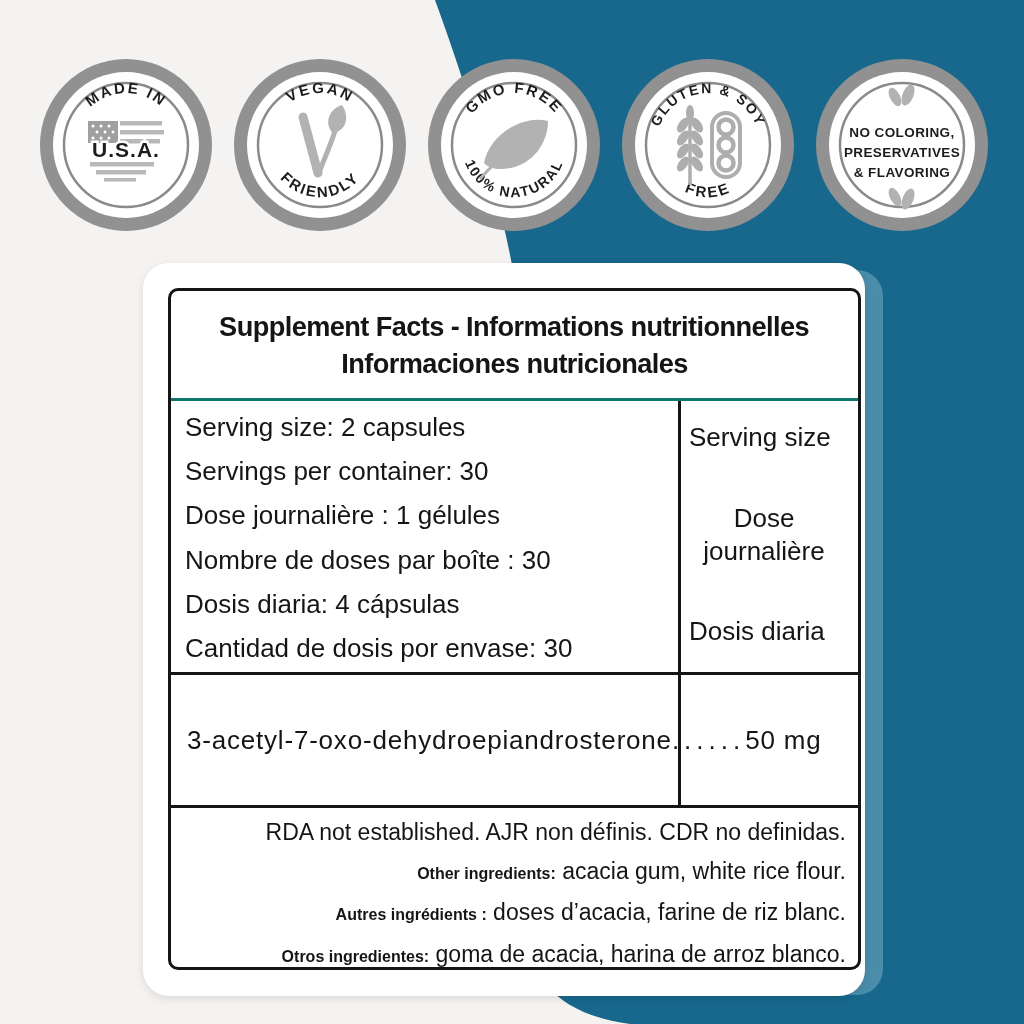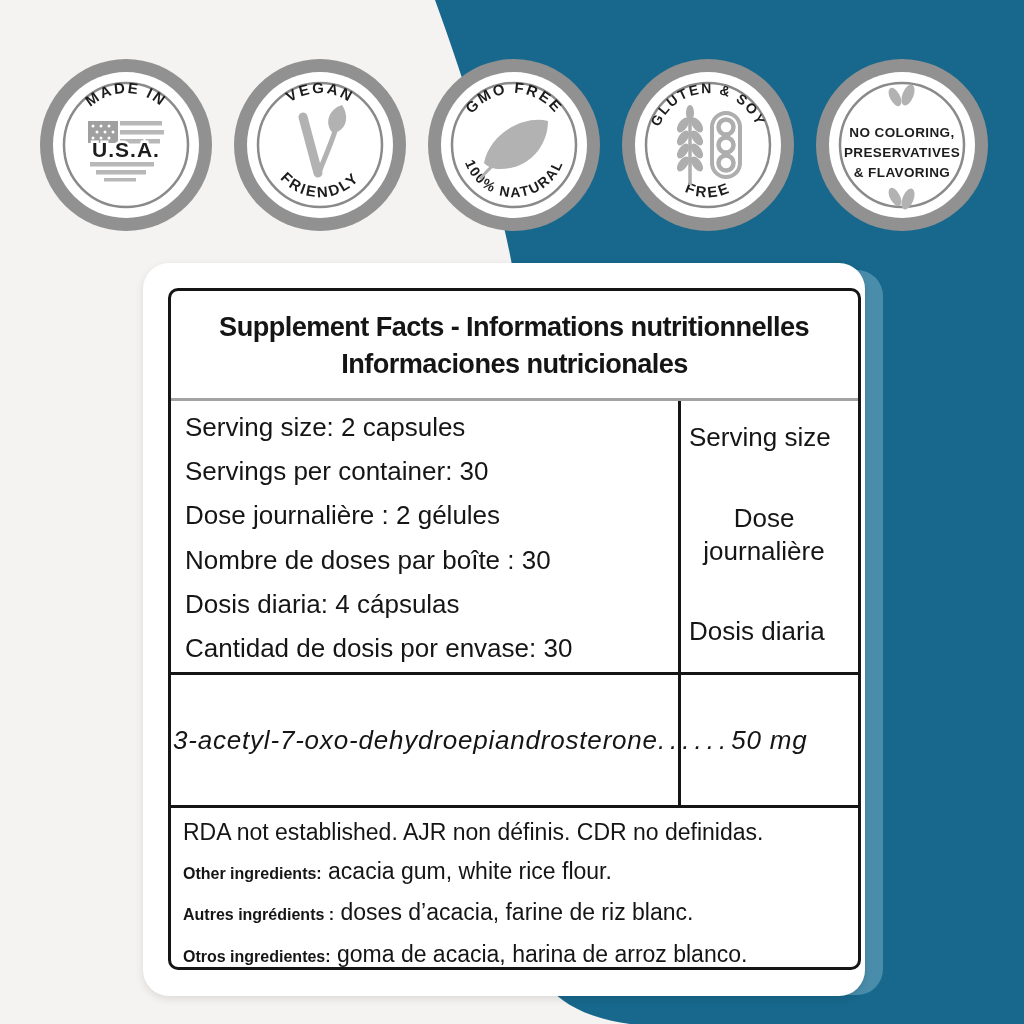--- a/index.html
+++ b/index.html
@@ -15,45 +15,45 @@
   .card-white{
     position:absolute;left:143px;top:263px;width:722px;height:733px;
     background:#ffffff;border-radius:26px;box-shadow:0 3px 8px rgba(0,0,0,0.10);
   }
   .facts-box{
     position:absolute;left:168px;top:288px;width:693px;height:682px;
     box-sizing:border-box;border:3px solid #151515;border-radius:10px;
     background:#fff;color:#151515;
   }
   .facts-header{
-    height:107px;border-bottom:3px solid #a3a3a3;display:flex;flex-direction:column;
+    height:107px;border-bottom:3px solid #0f766e;display:flex;flex-direction:column;
     align-items:center;justify-content:center;text-align:center;
   }
   .facts-title{
     font-size:28px;font-weight:700;line-height:37px;letter-spacing:-0.6px;
     transform:scaleX(0.97);transform-origin:center;white-space:nowrap;
   }
   .facts-middle{display:flex;height:271px;border-bottom:3px solid #151515;}
   .serving-left{
     width:507px;flex:0 0 507px;padding:4px 0 0 14px;box-sizing:border-box;
     font-size:26px;line-height:44.2px;white-space:nowrap;
   }
   .serving-right{
     flex:1;border-left:3px solid #151515;display:flex;flex-direction:column;
     justify-content:space-between;align-items:flex-start;text-align:center;
     padding:20px 8px 24px 8px;font-size:26px;line-height:33px;box-sizing:border-box;
   }
   .ingredient-row{height:130px;border-bottom:3px solid #151515;position:relative;}
   .ingredient-divider{position:absolute;left:507px;top:0;bottom:0;width:3px;background:#151515;}
   .ingredient-line{
-    position:absolute;left:2px;top:50%;transform:translateY(-50%);
-    font-size:26px;white-space:nowrap;letter-spacing:0.8px;font-style:italic;
+    position:absolute;left:16px;top:50%;transform:translateY(-50%);
+    font-size:26px;white-space:nowrap;letter-spacing:0.8px;
   }
   .leader-dots{letter-spacing:5px;}
-  .facts-footer{padding:5px 12px 0 12px;font-size:23px;line-height:38.5px;}
+  .facts-footer{padding:5px 12px 0 12px;font-size:23px;line-height:38.5px;text-align:right;}
   .facts-footer .lead{font-weight:700;font-size:16px;}
   .badge{position:absolute;top:57px;}
   .arc-text{font-weight:700;font-size:15px;letter-spacing:2.2px;fill:#1c1c1c;}
   .arc-text-sm{font-weight:700;font-size:14px;letter-spacing:1.8px;fill:#1c1c1c;}
   .badge5-line{font-weight:700;font-size:13.5px;letter-spacing:0.4px;fill:#1c1c1c;text-anchor:middle;}
   .usa-text{font-weight:700;font-size:21px;letter-spacing:1px;fill:#1c1c1c;
     stroke:#ffffff;stroke-width:5px;paint-order:stroke;text-anchor:middle;}
 </style>
 </head>
 <body>
@@ -76,21 +76,21 @@
 
     <div class="facts-header">
       <div class="facts-title">Supplement Facts - Informations nutritionnelles</div>
       <div class="facts-title">Informaciones nutricionales</div>
     </div>
 
     <div class="facts-middle">
       <div class="serving-left">
         <div>Serving size: 2 capsules</div>
         <div>Servings per container: 30</div>
-        <div>Dose journalière : 2 gélules</div>
+        <div>Dose journalière : 1 gélules</div>
         <div>Nombre de doses par boîte : 30</div>
         <div>Dosis diaria: 4 cápsulas</div>
         <div>Cantidad de dosis por envase: 30</div>
       </div>
       <div class="serving-right">
         <div style="max-width:160px">Serving size</div>
         <div style="max-width:150px">Dose journalière</div>
         <div style="max-width:160px">Dosis diaria</div>
       </div>
     </div>

